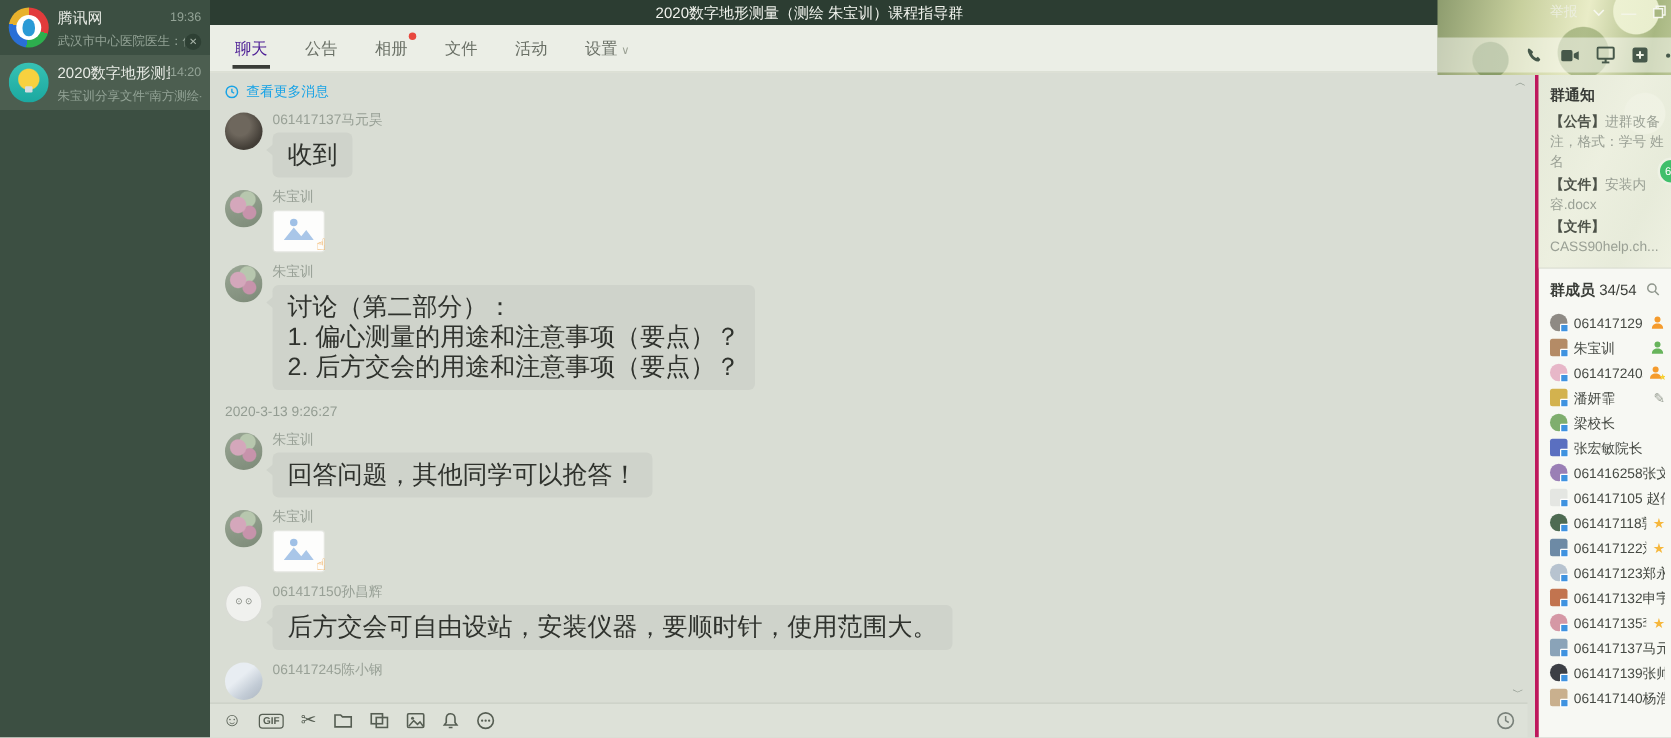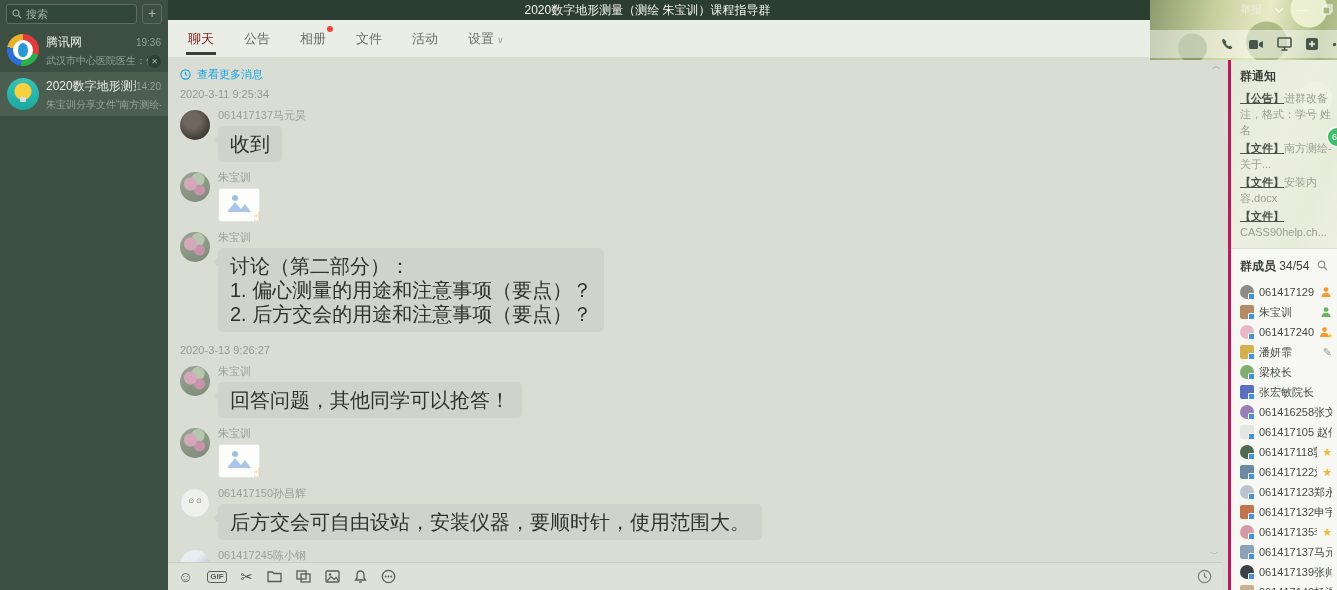--- a/index.html
+++ b/index.html
@@ -40,21 +40,21 @@
       linear-gradient(100deg,#8d9c6e 0%,#c7cf9d 30%,#e9ecc7 55%,#a8b782 80%,#cdd5a9 100%); }
   .winctrl-row { position:absolute; right:4px; top:2px; display:flex; align-items:center; gap:10px; color:#f6f7ef; }
   .report-link { font-size:11px; color:#eef0e4; opacity:.85; }
   .wc { width:14px; height:14px; display:flex; align-items:center; justify-content:center; font-size:12px; color:#f6f7ef; }
   .call-strip { position:absolute; left:0; right:0; top:30px; height:28px; background:rgba(255,255,255,.48); display:flex; align-items:center; justify-content:flex-end; gap:13px; padding-right:14px; }
   .call-strip svg { display:block; }
 
   
   .tabbar { position:absolute; left:168px; top:20px; width:982px; height:38px; background:#ebeee6; border-bottom:1px solid #d8dccf; display:flex; align-items:center; gap:26px; padding-left:18px; z-index:1; }
   .tab { font-size:13px; color:#6a7066; position:relative; padding:9px 2px; }
-  .tab.active { color:#7f1d1d; }
+  .tab.active { color:#4c1d95; }
   .tab.active::after { content:""; position:absolute; left:0; right:0; bottom:2px; height:3px; background:#3a3d38; }
   .tab .reddot { position:absolute; right:-5px; top:5px; width:6px; height:6px; border-radius:50%; background:#e8483e; }
   .tab .chev { font-size:9px; color:#9aa093; margin-left:3px; }
 
   
   .messages { position:absolute; left:168px; top:58px; width:1054px; height:504px; overflow:hidden; padding:6px 0 0 12px; background:#d9ddd4; }
   .center-row { text-align:left; font-size:11px; height:20px; line-height:20px; }
   .more-link { color:#19a3e6; }
   .more-link .clk { display:inline-block; vertical-align:-2px; margin-right:3px; }
   .ts { color:#939c92; }
@@ -86,21 +86,21 @@
   .input-bar .spacer { flex:1; }
 
   
   .rpanel { position:absolute; left:1228px; top:60px; width:109px; height:530px; background:#f7f8f3; border-left:3px solid #be185d; z-index:3; }
   .notice { padding:6px 0 6px 9px; border-bottom:1px solid #dde0d6; position:relative;
     background:linear-gradient(rgba(244,246,238,.78),rgba(244,246,238,.78)),
       radial-gradient(circle at 80% 20%, #dfe3bf 0 16px, rgba(0,0,0,0) 17px),
       linear-gradient(115deg,#aab887 0%,#d3d9ad 45%,#b9c493 75%,#d8dcb4 100%); }
   .notice-title { font-size:12px; color:#3a3d38; font-weight:bold; margin:2px 0 5px; }
   .notice-item { font-size:11px; line-height:16px; color:#9aa095; margin-bottom:2px; white-space:normal; }
-  .notice-item b { color:#4c5148; font-weight:bold;text-decoration:underline; }
+  .notice-item b { color:#4c5148; font-weight:bold; }
   .members-hd { display:flex; align-items:center; justify-content:space-between; padding:9px 9px 7px; font-size:12px; color:#3a3d38; }
   .members-hd b { font-weight:bold; }
   .member { display:flex; align-items:center; gap:5px; height:20px; padding:0 5px 0 9px; font-size:11px; color:#454943; }
   .mem-av { width:14px; height:14px; border-radius:2px; flex:0 0 14px; position:relative; }
   .mem-av::after { content:""; position:absolute; right:-1px; bottom:-1px; width:5px; height:5px; background:#3f93e0; border:1px solid #fff; border-radius:1px; }
   .member:nth-of-type(odd) .mem-av { border-radius:50%; }
   .mem-name { flex:1; white-space:nowrap; overflow:hidden; }
   .mem-badge { flex:0 0 auto; display:flex; align-items:center; }
   .star { color:#f6b73c; font-size:11px; }
   .pencil { color:#9aa095; font-size:11px; }
@@ -110,30 +110,20 @@
   .m10 .mem-av{background:#6d8aa5;} .m11 .mem-av{background:#b7c3cf;} .m12 .mem-av{background:#c2744f;}
   .m13 .mem-av{background:#d598a5;} .m14 .mem-av{background:#8aa3b8;} .m15 .mem-av{background:#3c3f45;}
   .m16 .mem-av{background:#c9b08e;}
 
   .float-badge { position:absolute; left:1326px; top:126px; width:22px; height:22px; border-radius:50%; background:#3fbf6b; border:2px solid #eef1e4; color:#fff; font-size:9px; line-height:18px; text-align:center; z-index:6; }
 </style>
 </head>
 <body>
 
 <div class="sidebar">
-  <div class="search-row">
-    <div class="search-box">
-      <svg width="10" height="10" viewBox="0 0 10 10">
-          <circle cx="4" cy="4" r="3" fill="none" stroke="#9fb0a2" stroke-width="1.2"></circle>
-          <line x1="6.3" y1="6.3" x2="9" y2="9" stroke="#9fb0a2" stroke-width="1.2"></line>
-        </svg>
-      <span>搜索</span>
-    </div>
-    <div class="add-btn">+</div>
-  </div>
 
   <div class="chat-item">
     <div class="chat-avatar av-tencent"></div>
     <div class="chat-meta">
       <div class="chat-row1">
         <span class="chat-name">腾讯网</span>
         <span class="chat-time">19:36</span>
       </div>
       <div class="chat-row2">
         <span class="chat-preview">武汉市中心医院医生：传...</span>
@@ -223,21 +213,20 @@
 </div>
 
 <div class="messages">
   <div class="center-row more-link">
     <span class="clk"><svg width="11" height="11" viewBox="0 0 12 12">
           <circle cx="6" cy="6" r="5" fill="none" stroke="#19a3e6" stroke-width="1.3"></circle>
           <polyline points="6,3.2 6,6 8,7.2" fill="none" stroke="#19a3e6" stroke-width="1.2"></polyline>
         </svg></span>
     <span>查看更多消息</span>
   </div>
-  <div class="center-row ts">2020-3-11 9:25:34</div>
 
   <div class="msg">
     <div class="m-avatar av-dark"></div>
     <div class="m-body">
       <div class="m-sender">061417137马元昊</div>
       <div class="bubble">收到</div>
     </div>
   </div>
 
   <div class="msg">
@@ -356,21 +345,20 @@
         <circle cx="7.5" cy="7.5" r="6.2" fill="none" stroke="#79817a" stroke-width="1.3"></circle>
         <polyline points="7.5,3.8 7.5,7.5 10,9" fill="none" stroke="#79817a" stroke-width="1.2"></polyline>
       </svg>
   </span>
 </div>
 
 <div class="rpanel">
   <div class="notice">
     <div class="notice-title">群通知</div>
     <div class="notice-item"><b>【公告】</b><span>进群改备注，格式：学号 姓名</span></div>
-    <div class="notice-item"><b>【文件】</b><span>南方测绘-关于...</span></div>
     <div class="notice-item"><b>【文件】</b><span>安装内容.docx</span></div>
     <div class="notice-item"><b>【文件】</b><span>CASS90help.ch...</span></div>
   </div>
 
   <div class="members-hd">
     <span><b>群成员</b> <span>34/54</span></span>
     <span>
       <svg width="11" height="11" viewBox="0 0 11 11">
           <circle cx="4.5" cy="4.5" r="3.3" fill="none" stroke="#8f968c" stroke-width="1.2"></circle>
           <line x1="7" y1="7" x2="10" y2="10" stroke="#8f968c" stroke-width="1.2"></line>

